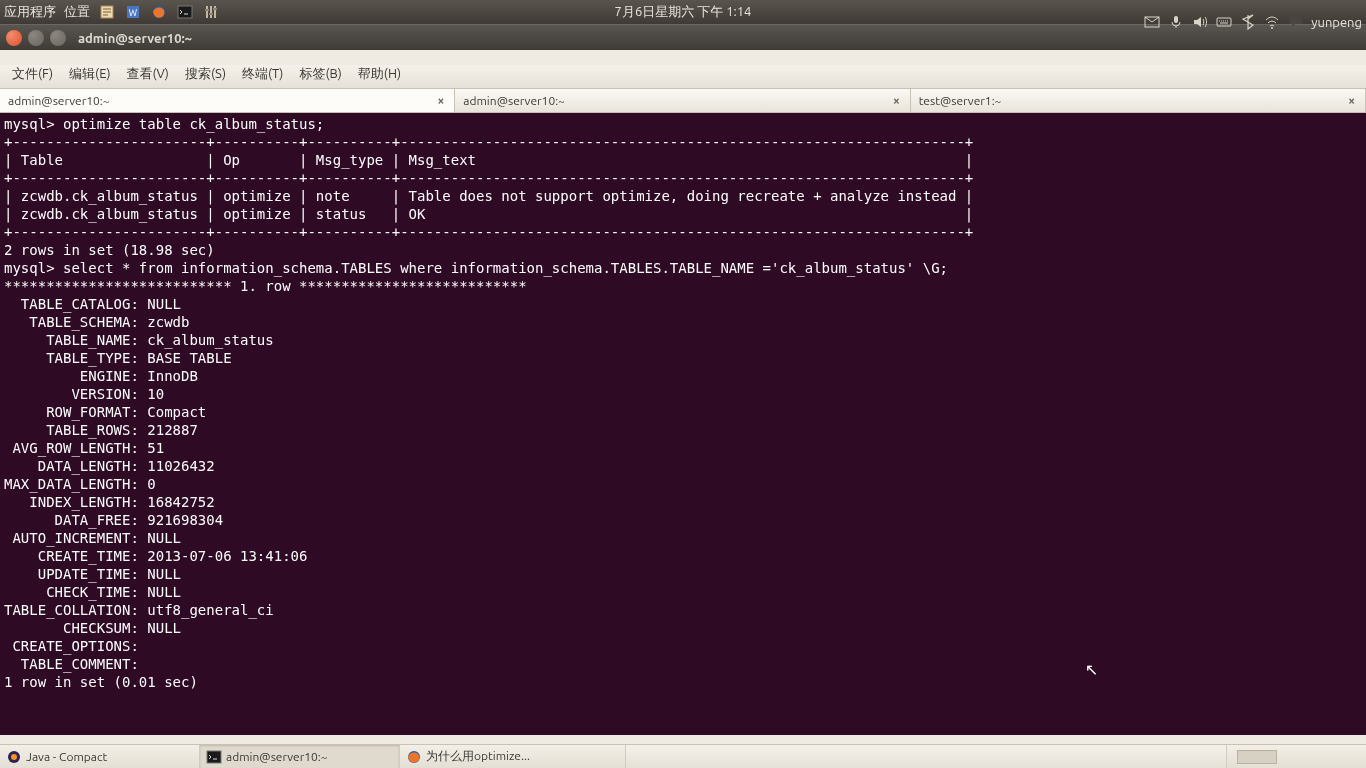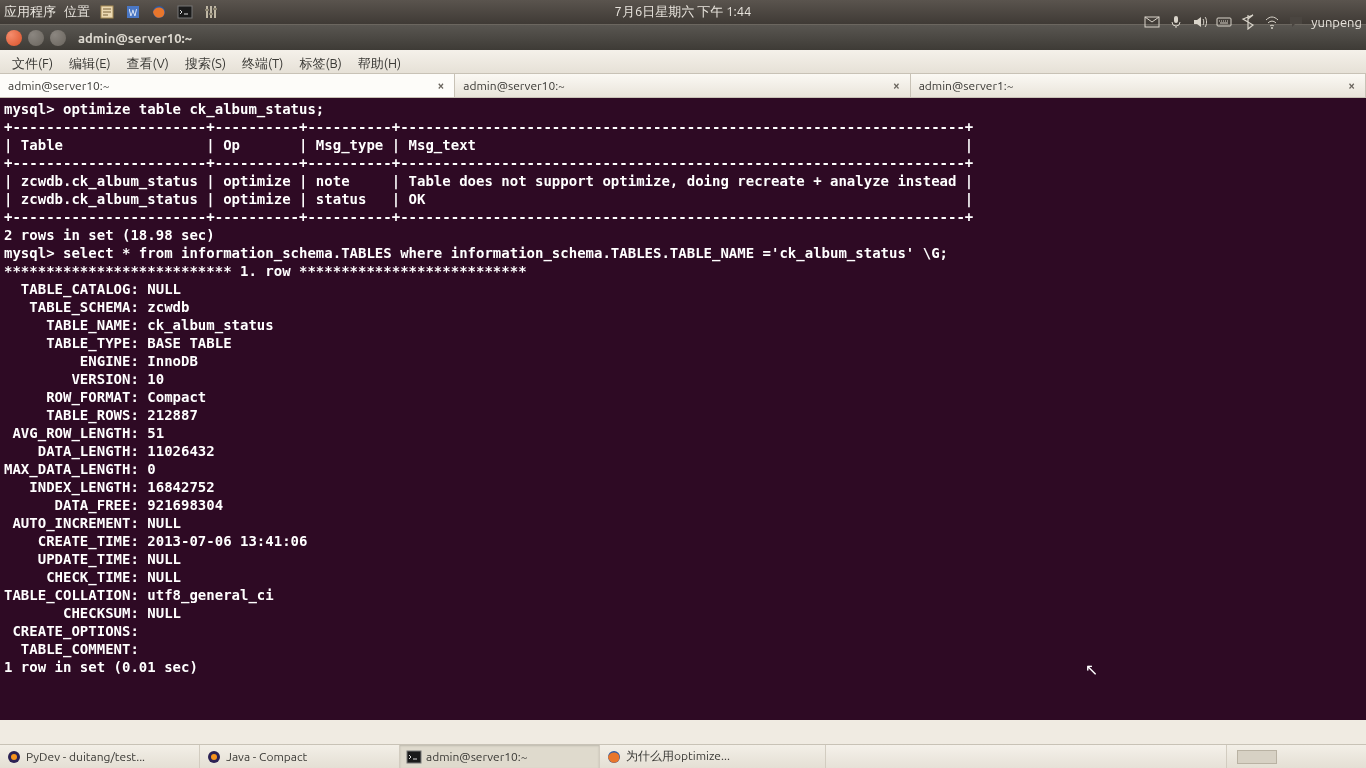--- a/index.html
+++ b/index.html
@@ -44,24 +44,25 @@
 }
 .win-close { background: radial-gradient(circle at 30% 30%, #f58c6c, #d9522a); }
 .win-min   { background: radial-gradient(circle at 30% 30%, #8b8680, #6a655e); }
 .win-max   { background: radial-gradient(circle at 30% 30%, #8b8680, #6a655e); }
 
 .menubar {
   height: 24px;
   background: linear-gradient(#f5f1ea, #e6e1d7);
   border-bottom: 1px solid #c8c2b6;
   display: flex;
-  align-items: flex-end;
+  align-items: flex-start;
   padding: 0 4px;
   font-size: 13px;
   color: #3b3a36;
+  margin-top: 15px;
 }
 .menubar span { padding: 0 8px; cursor: pointer; }
 
 .tabbar {
   height: 24px;
   background: #e9e4da;
   border-bottom: 1px solid #c8c2b6;
   display: flex;
 }
 .tab {
@@ -82,21 +83,20 @@
 .terminal {
   background: #2e0a24;
   color: #ffffff;
   font-family: "DejaVu Sans Mono", "Ubuntu Mono", monospace;
   font-size: 14px;
   line-height: 18px;
   padding: 2px 4px 0 4px;
   white-space: pre;
   height: 622px;
   overflow: hidden;
-  font-weight: bold;
 }
 
 .bottom-panel {
   position: absolute;
   bottom: 0; left: 0; right: 0;
   height: 24px;
   background: linear-gradient(#f5f1ea, #e6e1d7);
   border-top: 1px solid #c8c2b6;
   display: flex;
   align-items: center;
@@ -170,21 +170,21 @@
         <svg viewBox="0 0 16 16">
           <rect x="3" y="2" width="2" height="12" fill="#c0b8a5"></rect>
           <rect x="7" y="2" width="2" height="12" fill="#c0b8a5"></rect>
           <rect x="11" y="2" width="2" height="12" fill="#c0b8a5"></rect>
           <rect x="2" y="5" width="4" height="2" fill="#8a826f"></rect>
           <rect x="6" y="9" width="4" height="2" fill="#8a826f"></rect>
           <rect x="10" y="4" width="4" height="2" fill="#8a826f"></rect>
         </svg>
       </span>
   </div>
-  <div class="center">7月6日星期六 下午  1:44</div>
+  <div class="center">7月6日星期六 下午  1:14</div>
   <div class="right">
     <span class="icon">
         <svg viewBox="0 0 16 16">
           <rect x="1" y="3" width="14" height="10" fill="none" stroke="#d9d4ca"></rect>
           <path d="M1 3l7 5 7-5" stroke="#d9d4ca" fill="none"></path>
         </svg>
       </span>
     <span class="icon">
         <svg viewBox="0 0 16 16">
           <rect x="6" y="2" width="4" height="7" rx="2" fill="#d9d4ca"></rect>
@@ -243,44 +243,35 @@
 <div class="tabbar">
   <div class="tab active">
     <span>admin@server10:~</span>
     <span class="tab-x">×</span>
   </div>
   <div class="tab">
     <span>admin@server10:~</span>
     <span class="tab-x">×</span>
   </div>
   <div class="tab">
-    <span>admin@server1:~</span>
+    <span>test@server1:~</span>
     <span class="tab-x">×</span>
   </div>
 </div>
 
 <div class="terminal"><div></div><div>mysql&gt; optimize table ck_album_status;</div><div>+-----------------------+----------+----------+-------------------------------------------------------------------+</div><div>| Table                 | Op       | Msg_type | Msg_text                                                          |</div><div>+-----------------------+----------+----------+-------------------------------------------------------------------+</div><div>| zcwdb.ck_album_status | optimize | note     | Table does not support optimize, doing recreate + analyze instead |</div><div>| zcwdb.ck_album_status | optimize | status   | OK                                                                |</div><div>+-----------------------+----------+----------+-------------------------------------------------------------------+</div><div>2 rows in set (18.98 sec)</div><div></div><div>mysql&gt; select * from information_schema.TABLES where information_schema.TABLES.TABLE_NAME ='ck_album_status' \G;</div><div>*************************** 1. row ***************************</div><div>  TABLE_CATALOG: NULL</div><div>   TABLE_SCHEMA: zcwdb</div><div>     TABLE_NAME: ck_album_status</div><div>     TABLE_TYPE: BASE TABLE</div><div>         ENGINE: InnoDB</div><div>        VERSION: 10</div><div>     ROW_FORMAT: Compact</div><div>     TABLE_ROWS: 212887</div><div> AVG_ROW_LENGTH: 51</div><div>    DATA_LENGTH: 11026432</div><div>MAX_DATA_LENGTH: 0</div><div>   INDEX_LENGTH: 16842752</div><div>      DATA_FREE: 921698304</div><div> AUTO_INCREMENT: NULL</div><div>    CREATE_TIME: 2013-07-06 13:41:06</div><div>    UPDATE_TIME: NULL</div><div>     CHECK_TIME: NULL</div><div>TABLE_COLLATION: utf8_general_ci</div><div>       CHECKSUM: NULL</div><div> CREATE_OPTIONS: </div><div>  TABLE_COMMENT: </div><div>1 row in set (0.01 sec)</div></div>
 
 <div class="bottom-panel">
   <div class="task" style="width:200px">
     <span class="ti">
         <svg viewBox="0 0 16 16">
           <circle cx="8" cy="8" r="6" fill="#2c2255"></circle>
           <circle cx="8" cy="8" r="3" fill="#f7941e"></circle>
         </svg>
       </span>
-    <span class="tl">PyDev - duitang/test...</span>
-  </div>
-  <div class="task" style="width:200px">
-    <span class="ti">
-        <svg viewBox="0 0 16 16">
-          <circle cx="8" cy="8" r="6" fill="#2c2255"></circle>
-          <circle cx="8" cy="8" r="3" fill="#f7941e"></circle>
-        </svg>
-      </span>
     <span class="tl">Java - Compact</span>
   </div>
   <div class="task active" style="width:200px">
     <span class="ti">
         <svg viewBox="0 0 16 16">
           <rect x="1" y="2" width="14" height="12" fill="#1a1a1a" stroke="#777"></rect>
           <path d="M3 6l2 2-2 2M7 10h4" stroke="#ddd" fill="none"></path>
         </svg>
       </span>
     <span class="tl">admin@server10:~</span>

